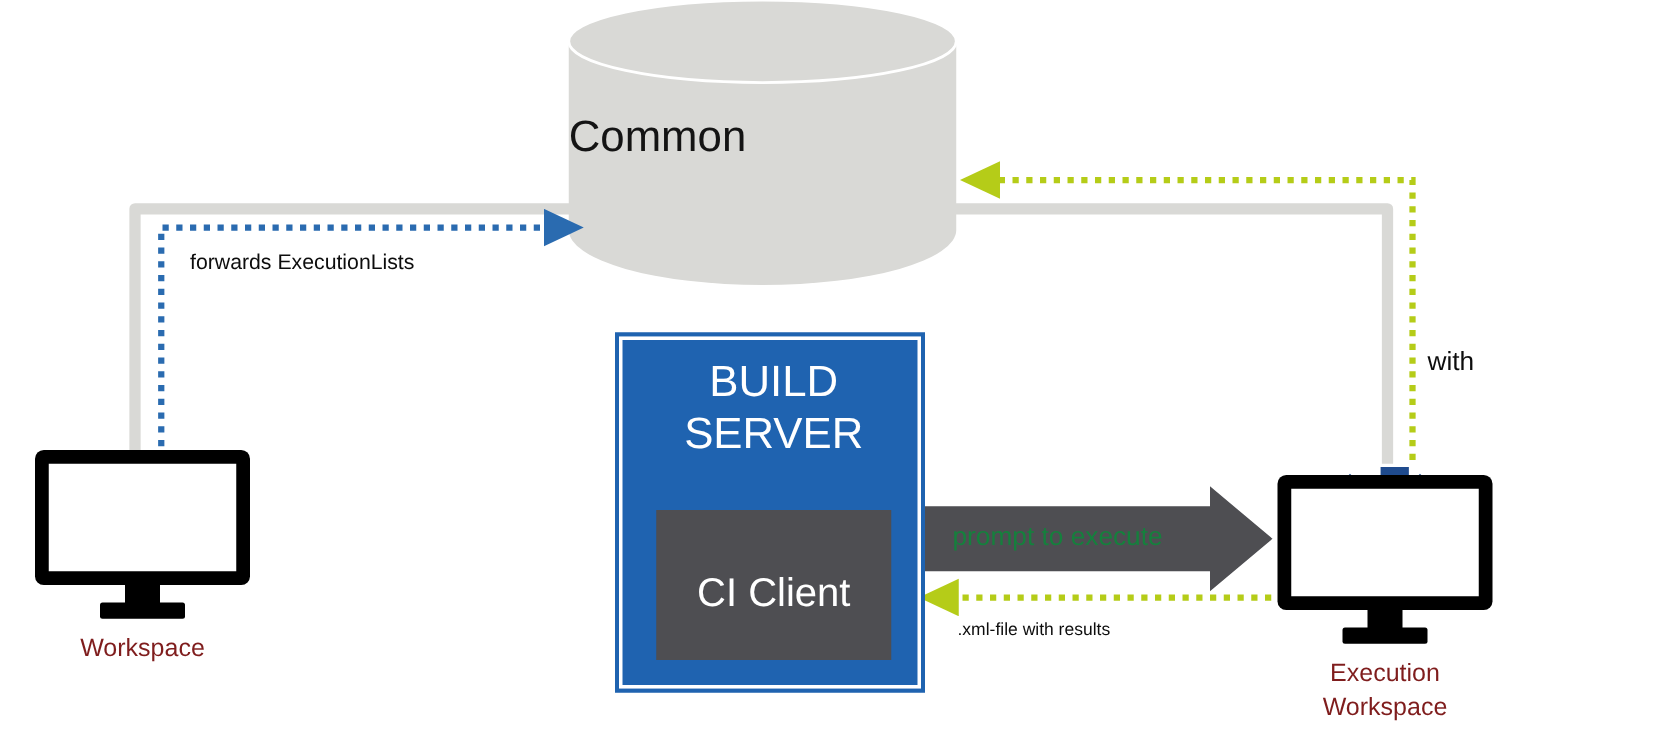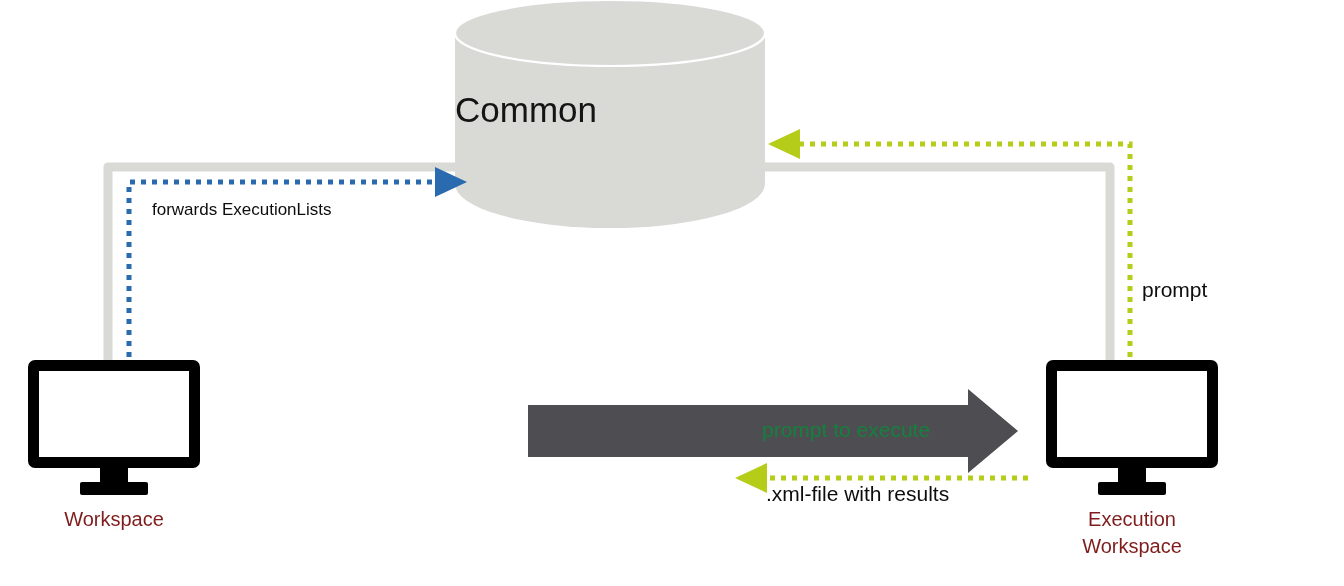--- a/index.html
+++ b/index.html
@@ -130,43 +130,43 @@
   .monitor-caption {
     position: absolute;
     top: 146px;
     width: 172px;
     text-align: center;
     font-size: 20px;
     color: #7f1d1d;
     line-height: 1.35;
   }
   #monitor-left  { left: 28px;   top: 360px; }
-  #monitor-right { left: 1022px; top: 360px; margin-left: 24px; }
+  #monitor-right { left: 1022px; top: 380px; }
 
   
   #label-forwards {
     left: 152px;
     top: 200px;
     font-size: 17px;
   }
   #label-saves {
     left: 1142px;
     top: 228px;
     font-size: 21px;
   }
   #label-prompt {
     left: 762px;
     top: 418px;
     font-size: 21px;
     color: #15803d;
   }
   #label-xml {
     left: 766px;
-    top: 482px;
-    font-size: 21px;
+    top: 495px;
+    font-size: 14px;
   }
 </style>
 </head>
 <body>
 
 <div id="canvas">
 
   <svg id="svg-layer" viewBox="0 0 1344 586">
     <defs>
 
@@ -240,20 +240,29 @@
       <g transform="rotate(135 1108 414)">
         <path d="M1082,383 L1108,409 L1134,383 L1150,399 L1108,441 L1066,399 Z" fill="#1f4b8e"></path>
       </g>
     </g>
   </svg>
 
   <div id="repo-label">
     <div>Common</div>
   </div>
 
+  <div id="build-server">
+    <div id="build-server-title">
+      <div>BUILD</div>
+      <div>SERVER</div>
+    </div>
+    <div id="ci-client">
+      <div id="ci-client-label">CI Client</div>
+    </div>
+  </div>
 
   <div class="monitor" id="monitor-left">
     <div class="monitor-frame">
       <div class="monitor-screen"></div>
     </div>
     <div class="monitor-neck"></div>
     <div class="monitor-base"></div>
     <div class="monitor-caption">Workspace</div>
   </div>
 
@@ -265,20 +274,20 @@
     <div class="monitor-base"></div>
     <div class="monitor-caption">
       <div>Execution</div>
       <div>Workspace</div>
     </div>
   </div>
 
   <div class="lbl" id="label-forwards">forwards ExecutionLists</div>
 
   <div class="lbl" id="label-saves">
-    <div>prompt</div>
+    <div>with</div>
   </div>
 
   <div class="lbl" id="label-prompt">prompt to execute</div>
 
   <div class="lbl" id="label-xml">.xml-file with results</div>
 
 </div>
 
 </body></html>

